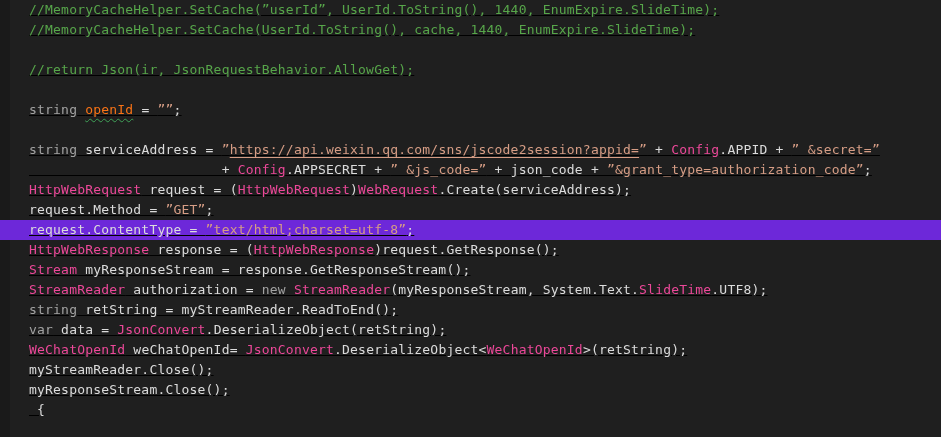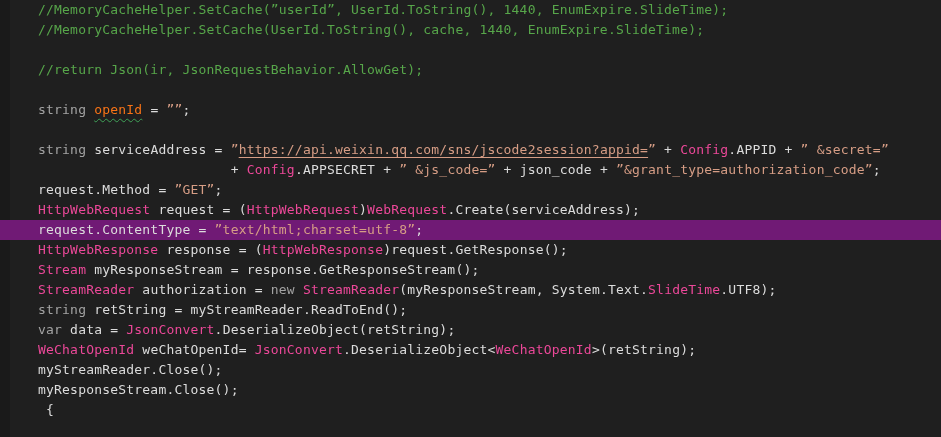--- a/index.html
+++ b/index.html
@@ -28,24 +28,25 @@
     background: #1a1a1a;
   }
   .code-area {
     position: absolute;
     left: 0; top: 0;
     width: 100%;
   }
   .line {
     height: 20px;
     white-space: pre;
-    padding-left: 38px;
+    padding-left: 29px;
     box-sizing: border-box;
+    text-decoration: underline;
   }
-  .line.hl { background: #701a75; }
+  .line.hl { background: #6d28d9; }
   .tok-c { color: #57A64A; }          
   .tok-k { color: #a3a3a3; }          
   .tok-t { color: #ec4899; }          
   .tok-s { color: #D69D85; }          
   .tok-p { color: #DCDCDC; }          
   .tok-u {                            
     color: #D69D85;
     text-decoration: underline;
     text-underline-offset: 3px;
     text-decoration-thickness: 1px;
@@ -66,22 +67,22 @@
   <div class="code-area" id="code-area">
       <div class="line"><span class="tok-c">//MemoryCacheHelper.SetCache(”userId”, UserId.ToString(), 1440, EnumExpire.SlideTime);</span></div>
       <div class="line"><span class="tok-c">//MemoryCacheHelper.SetCache(UserId.ToString(), cache, 1440, EnumExpire.SlideTime);</span></div>
       <div class="line"></div>
       <div class="line"><span class="tok-c">//return Json(ir, JsonRequestBehavior.AllowGet);</span></div>
       <div class="line"></div>
       <div class="line"><span class="tok-k">string</span><span class="tok-p"> </span><span class="tok-w">openId</span><span class="tok-p"> = </span><span class="tok-s">””</span><span class="tok-p">;</span></div>
       <div class="line"></div>
       <div class="line"><span class="tok-k">string</span><span class="tok-p"> serviceAddress = </span><span class="tok-s">”</span><span class="tok-u">https://api.weixin.qq.com/sns/jscode2session?appid=</span><span class="tok-s">”</span><span class="tok-p"> + </span><span class="tok-t">Config</span><span class="tok-p">.APPID + </span><span class="tok-s">” &amp;secret=”</span></div>
       <div class="line"><span class="tok-p">                        + </span><span class="tok-t">Config</span><span class="tok-p">.APPSECRET + </span><span class="tok-s">” &amp;js_code=”</span><span class="tok-p"> + json_code + </span><span class="tok-s">”&amp;grant_type=authorization_code”</span><span class="tok-p">;</span></div>
+      <div class="line"><span class="tok-t">HttpWebRequest</span><span class="tok-p"> request = (</span><span class="tok-t">HttpWebRequest</span><span class="tok-p">)</span><span class="tok-t">WebRequest</span><span class="tok-p">.Create(serviceAddress);</span></div>
       <div class="line"><span class="tok-p">request.Method = </span><span class="tok-s">”GET”</span><span class="tok-p">;</span></div>
-      <div class="line"><span class="tok-t">HttpWebRequest</span><span class="tok-p"> request = (</span><span class="tok-t">HttpWebRequest</span><span class="tok-p">)</span><span class="tok-t">WebRequest</span><span class="tok-p">.Create(serviceAddress);</span></div>
       <div class="line hl"><span class="tok-p">request.ContentType = </span><span class="tok-s">”text/html;charset=utf-8”</span><span class="tok-p">;</span></div>
       <div class="line"><span class="tok-t">HttpWebResponse</span><span class="tok-p"> response = (</span><span class="tok-t">HttpWebResponse</span><span class="tok-p">)request.GetResponse();</span></div>
       <div class="line"><span class="tok-t">Stream</span><span class="tok-p"> myResponseStream = response.GetResponseStream();</span></div>
       <div class="line"><span class="tok-t">StreamReader</span><span class="tok-p"> authorization = </span><span class="tok-k">new</span><span class="tok-p"> </span><span class="tok-t">StreamReader</span><span class="tok-p">(myResponseStream, System.Text.</span><span class="tok-t">SlideTime</span><span class="tok-p">.UTF8);</span></div>
       <div class="line"><span class="tok-k">string</span><span class="tok-p"> retString = myStreamReader.ReadToEnd();</span></div>
       <div class="line"><span class="tok-k">var</span><span class="tok-p"> data = </span><span class="tok-t">JsonConvert</span><span class="tok-p">.DeserializeObject(retString);</span></div>
       <div class="line"><span class="tok-t">WeChatOpenId</span><span class="tok-p"> weChatOpenId= </span><span class="tok-t">JsonConvert</span><span class="tok-p">.DeserializeObject&lt;</span><span class="tok-t">WeChatOpenId</span><span class="tok-p">&gt;(retString);</span></div>
       <div class="line"><span class="tok-p">myStreamReader.Close();</span></div>
       <div class="line"><span class="tok-p">myResponseStream.Close();</span></div>
       <div class="line"><span class="tok-p"> {</span></div>

